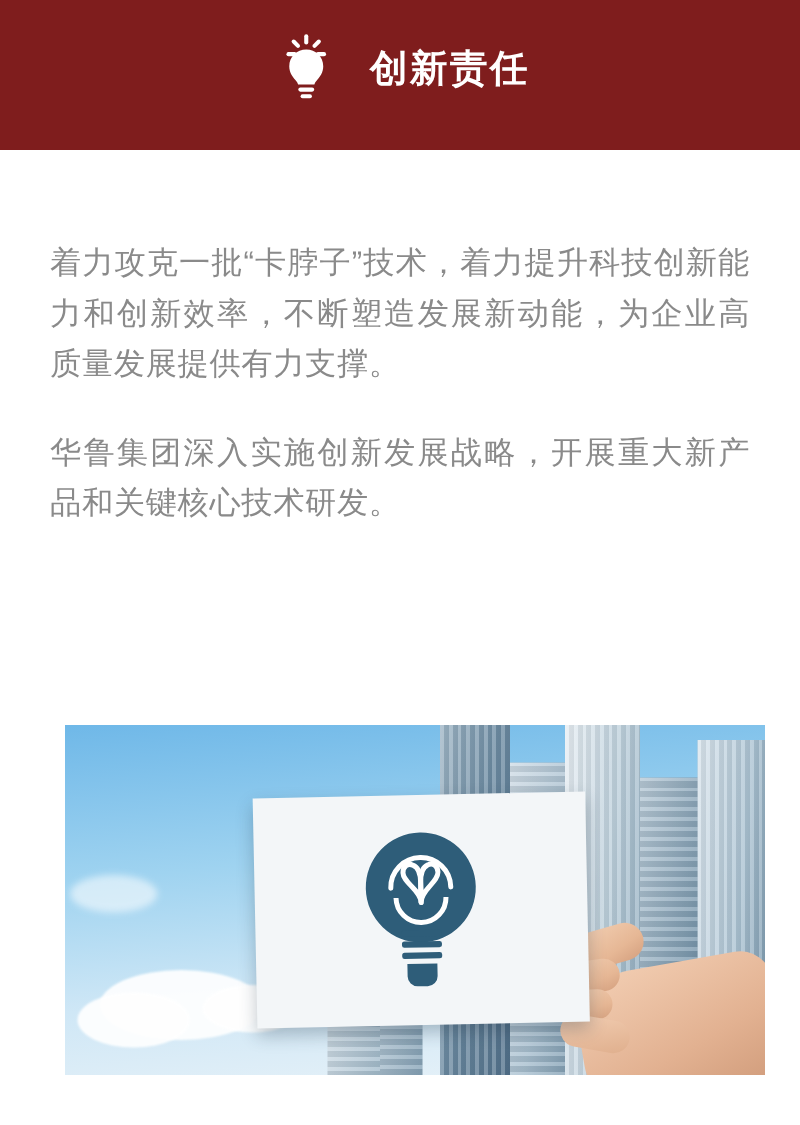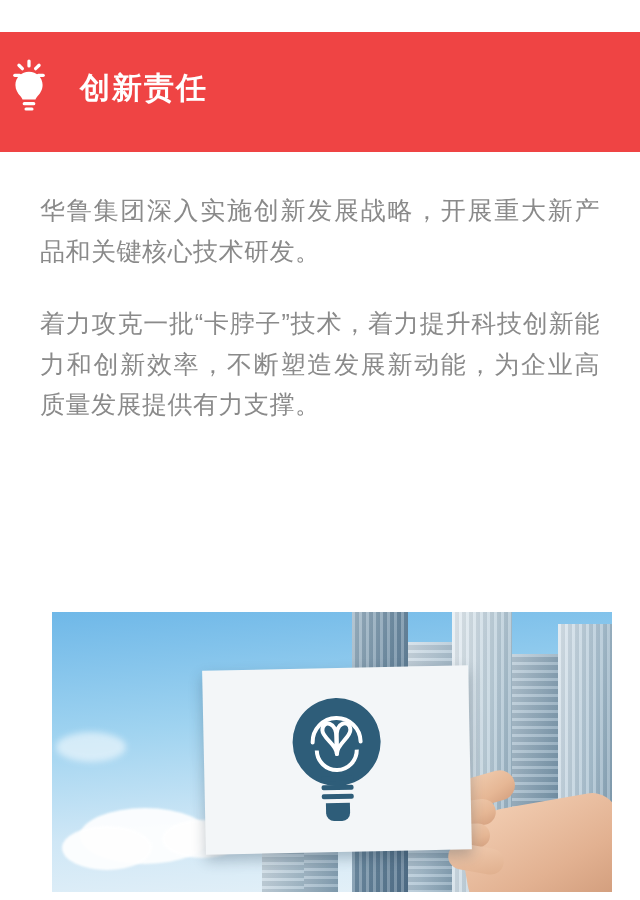--- a/index.html
+++ b/index.html
@@ -17,25 +17,25 @@
     position: relative;
     width: 640px;
     height: 900px;
     background: #ffffff;
   }
   
   .header {
     position: relative;
     width: 640px;
     height: 120px;
-    background: #ef4444;
+    background: #7f1d1d;
     display: flex;
     align-items: center;
+    justify-content: center;
     box-sizing: border-box;
-    margin-top: 32px;
   }
   .header-inner {
     display: flex;
     align-items: center;
     gap: 22px;
     transform: translateY(-4px);
   }
   .bulb-icon {
     width: 58px;
     height: 58px;
@@ -225,22 +225,22 @@
             <rect x="30.2" y="0.5" width="3.6" height="9" rx="1.8" transform="rotate(90 32 18)"></rect>
             <rect x="30.2" y="0.5" width="3.6" height="9" rx="1.8" transform="rotate(-90 32 18)"></rect>
           </g>
         </svg>
       </span>
       <div class="header-title">创新责任</div>
     </div>
   </div>
 
   <div class="content">
+    <p class="para second">着力攻克一批“卡脖子”技术，着力提升科技创新能力和创新效率，不断塑造发展新动能，为企业高质量发展提供有力支撑。</p>
     <p class="para first">华鲁集团深入实施创新发展战略，开展重大新产品和关键核心技术研发。</p>
-    <p class="para second">着力攻克一批“卡脖子”技术，着力提升科技创新能力和创新效率，不断塑造发展新动能，为企业高质量发展提供有力支撑。</p>
   </div>
 
   <div class="photo-wrap">
     <div class="photo">
 
       <div class="bld b7">
           <div class="stripes"></div>
         </div>
       <div class="bld b6">
           <div class="stripes"></div>

